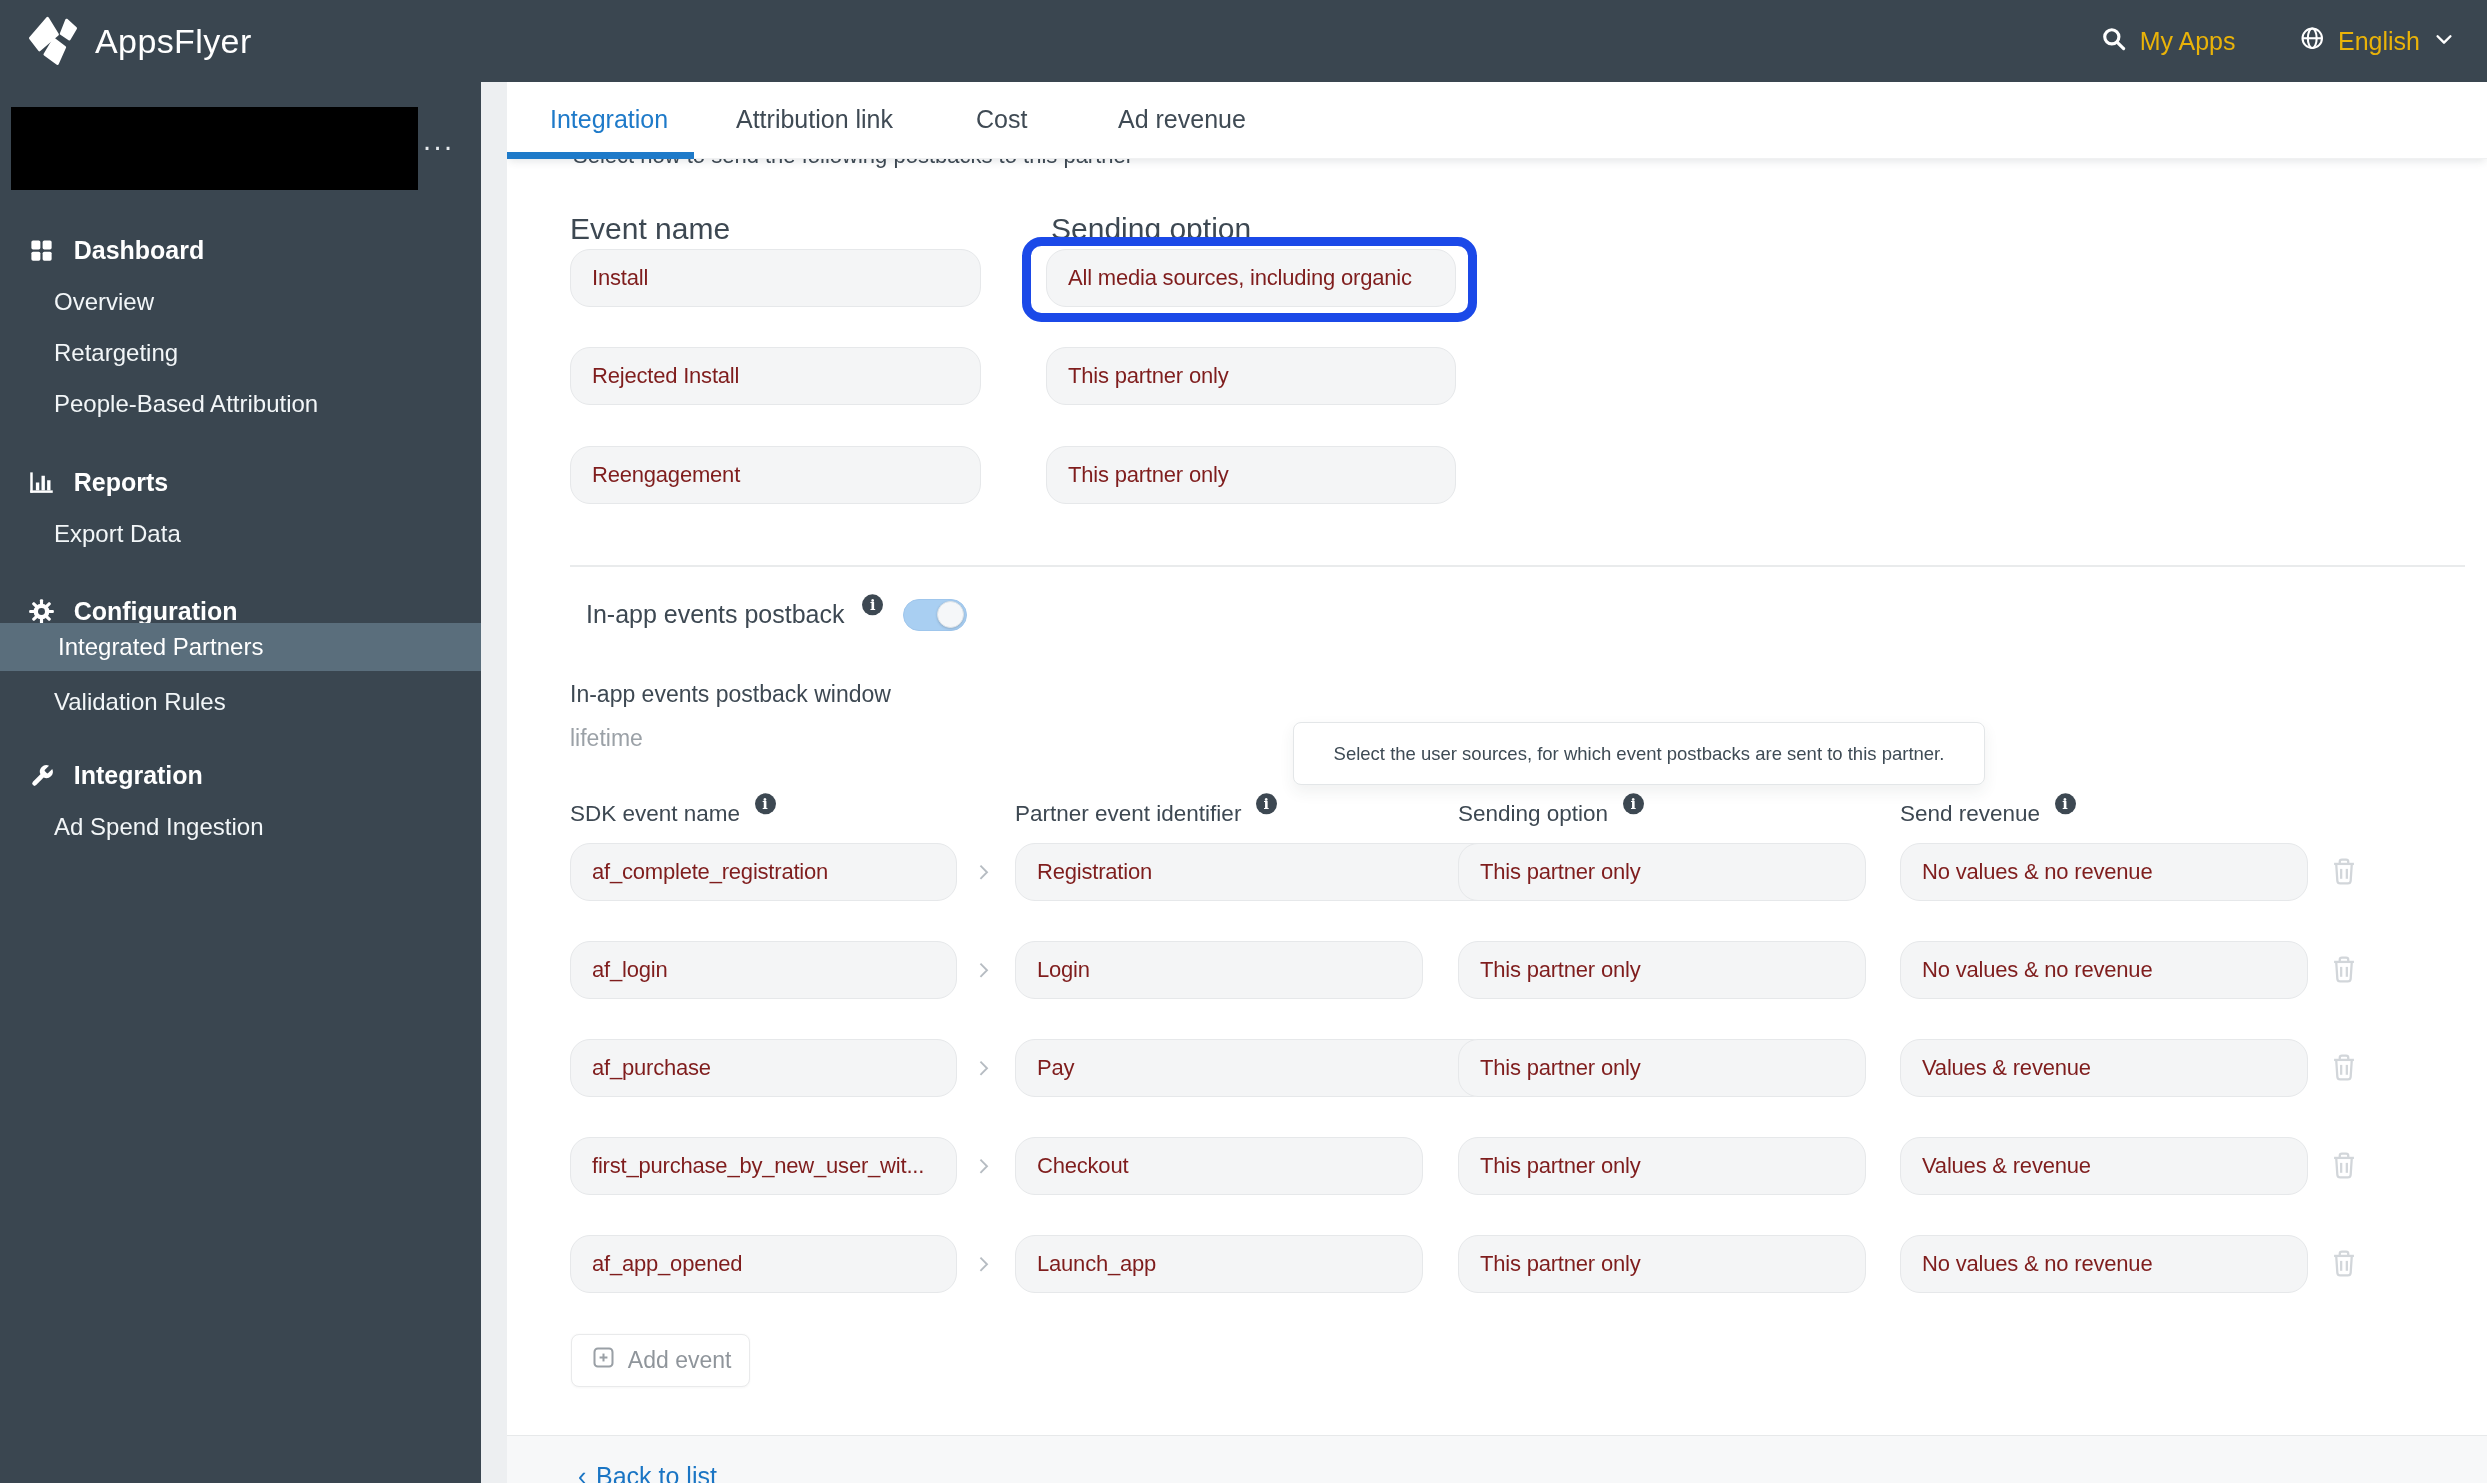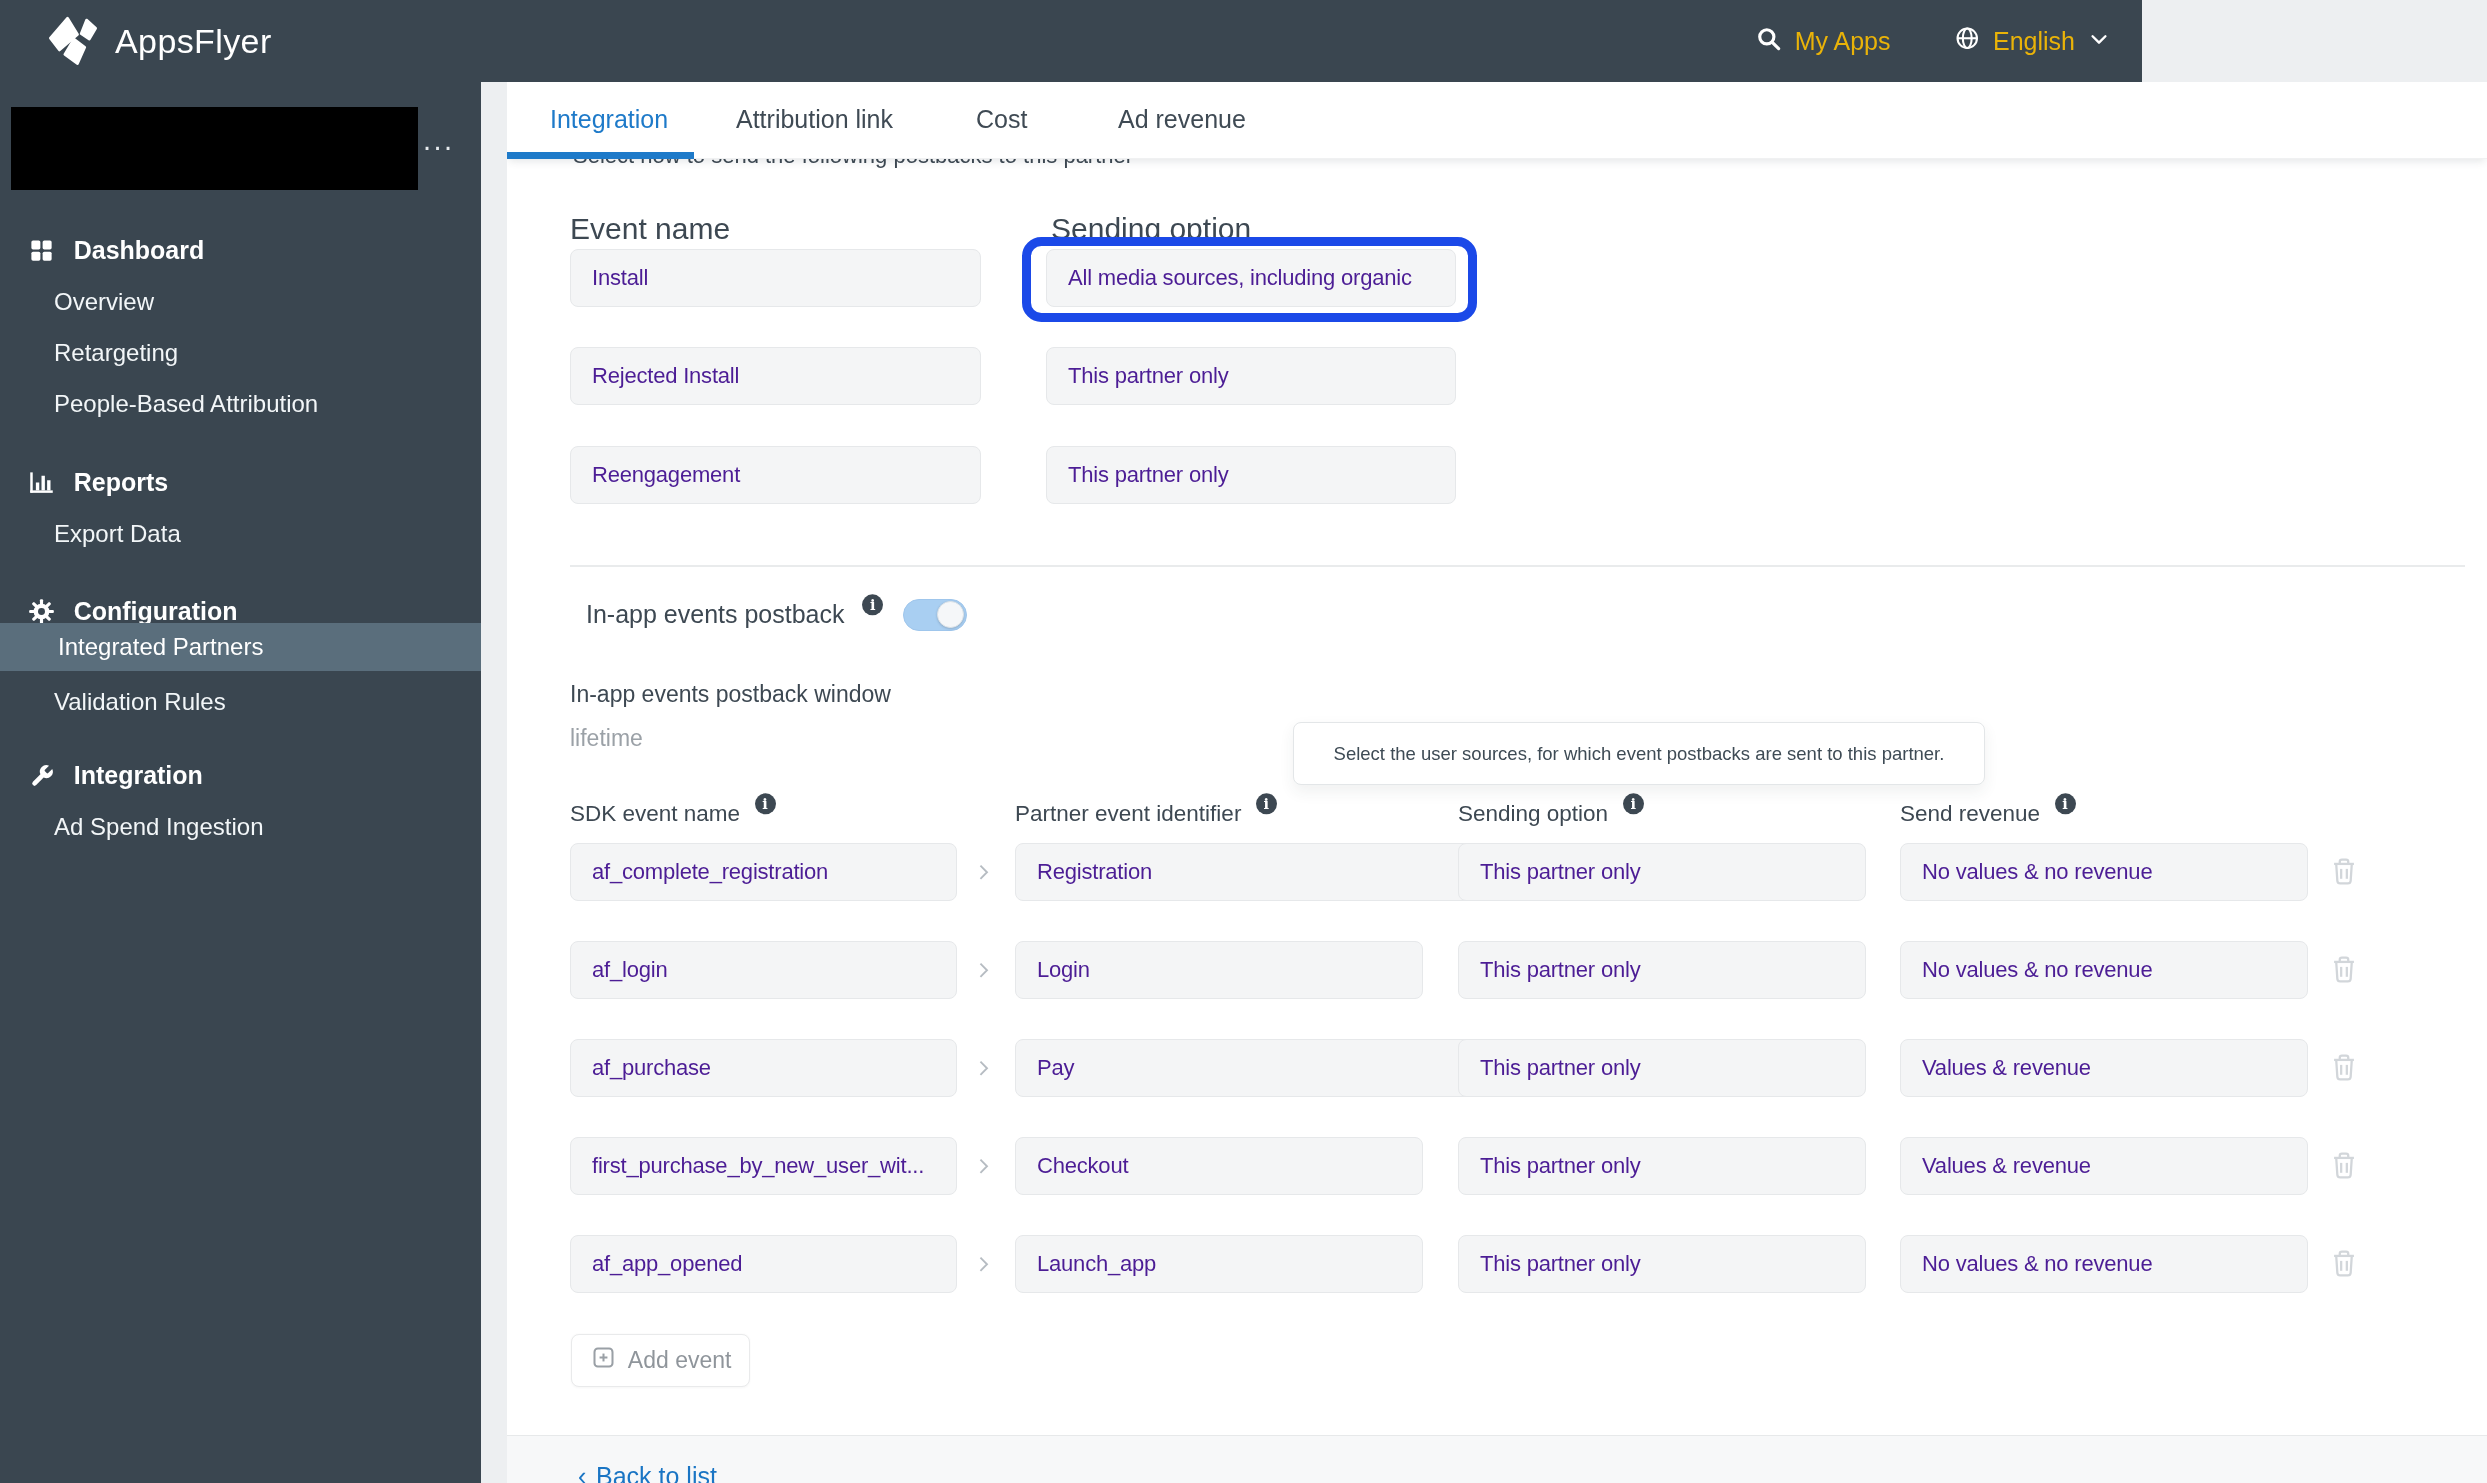--- a/index.html
+++ b/index.html
@@ -6,23 +6,23 @@
   html,body { width:2487px; height:1483px; }
   body {
     position:relative;
     background:#EDEFF1;
     font-family:"Liberation Sans", sans-serif;
     color:#3D4852;
     overflow:hidden;
   }
   
   .topbar {
-    position:absolute; left:0; top:0; width:2142px; height:82px;
+    position:absolute; left:0; top:0; width:2487px; height:82px;
     background:#3A4650; z-index:40;
-    display:flex; align-items:center; justify-content:space-between;padding-left:20px;
+    display:flex; align-items:center; justify-content:space-between;
   }
   .logo { display:flex; align-items:center; gap:13px; margin-left:24px; }
   .logo-text { color:#fff; font-size:34px; font-weight:500; letter-spacing:0.4px; }
   .topbar-right { display:flex; align-items:center; gap:63px; margin-right:32px; }
   .topbar-item { display:flex; align-items:center; gap:13px; color:#eab308; font-size:25px; cursor:pointer; }
   
   .sidebar {
     position:absolute; left:0; top:82px; width:481px; height:1401px;
     background:#3A4650; z-index:35; color:#fff;
   }
@@ -54,23 +54,23 @@
     box-shadow:0 3.2px 8px -1.6px rgba(58,70,80,.14);
     border-bottom:1.6px solid #F0F1F2;
   }
   .tab { position:absolute; top:0; height:74px; display:flex; align-items:center; font-size:25px; color:#3F4A54; cursor:pointer; white-space:nowrap; }
   .tab.active { color:#1E7AC9; }
   .tab-underline { position:absolute; left:0; top:70px; width:187px; height:7.2px; background:#1E7AC9; z-index:9; }
   .clipped-heading { position:absolute; left:66px; top:61px; font-size:22px; color:#3D4852; z-index:3; white-space:nowrap; }
   .col-label { position:absolute; font-size:30px; color:#3D4852; height:32px; display:flex; align-items:center; white-space:nowrap; }
   .field {
     position:absolute; height:58px; background:#F4F5F6;
-    border:1.6px solid #E6E8EA; border-radius:8px;
+    border:1.6px solid #E6E8EA; border-radius:20px;
     display:flex; align-items:center; padding:0 21px;
-    font-size:22px; color:#4c1d95; letter-spacing:-0.2px;
+    font-size:22px; color:#7f1d1d; letter-spacing:-0.2px;
     white-space:nowrap; overflow:hidden; cursor:pointer;
   }
   .highlight-ring {
     position:absolute; left:515px; top:155px; width:455px; height:85px;
     border:9.7px solid #1B49E8; border-radius:19.3px; z-index:4;
   }
   .hr { position:absolute; height:1.6px; background:#E9EBEC; }
   .inapp-label { position:absolute; left:63px; top:515px; height:35px; display:flex; align-items:center; gap:17.7px; font-size:25px; font-weight:500; color:#3D4852;margin-left:16px; }
   .info-icon {
     display:inline-flex; align-items:center; justify-content:center;

